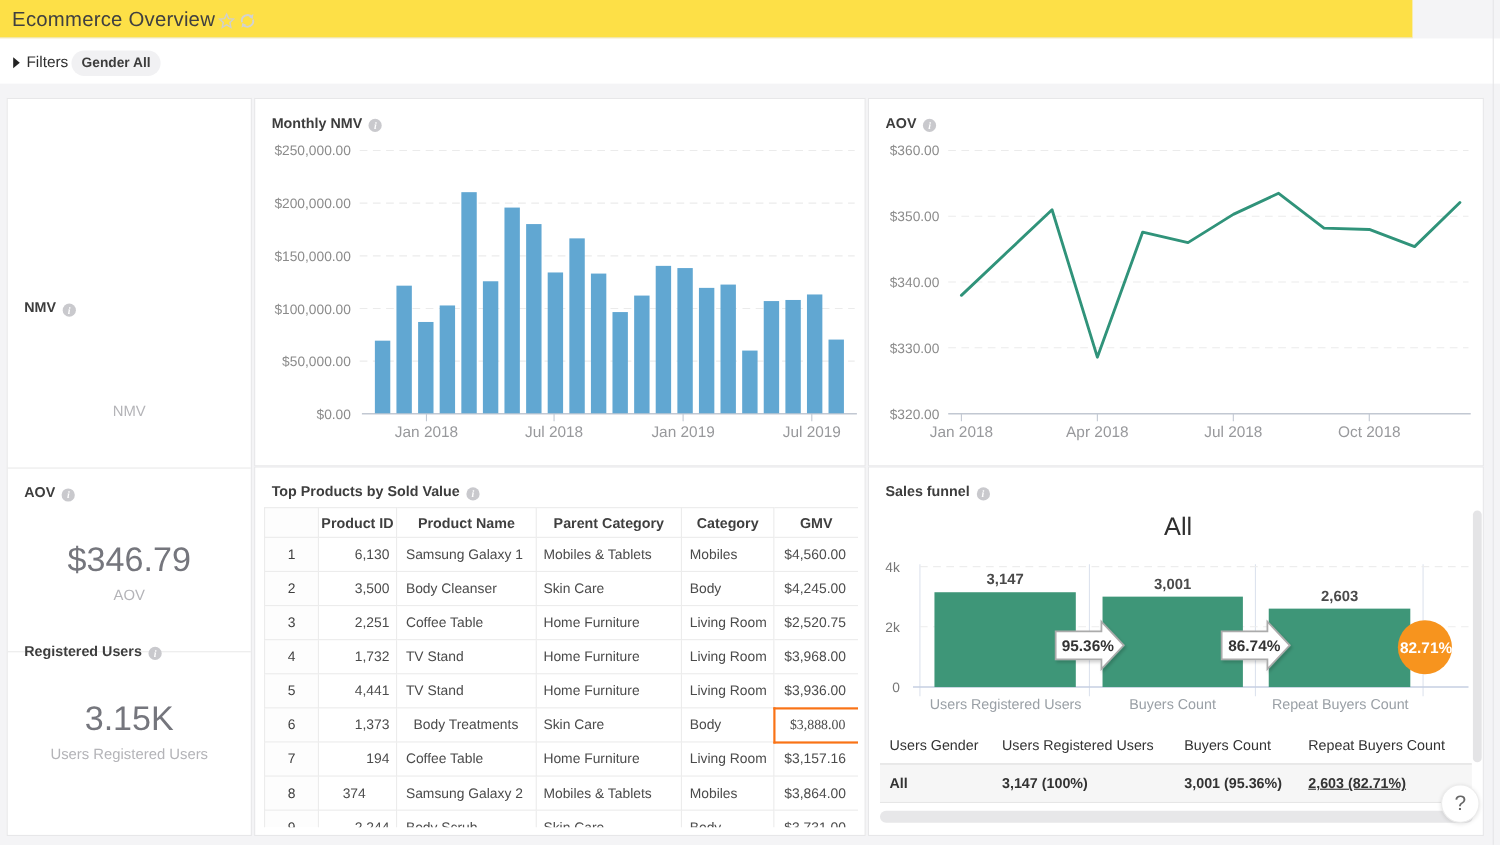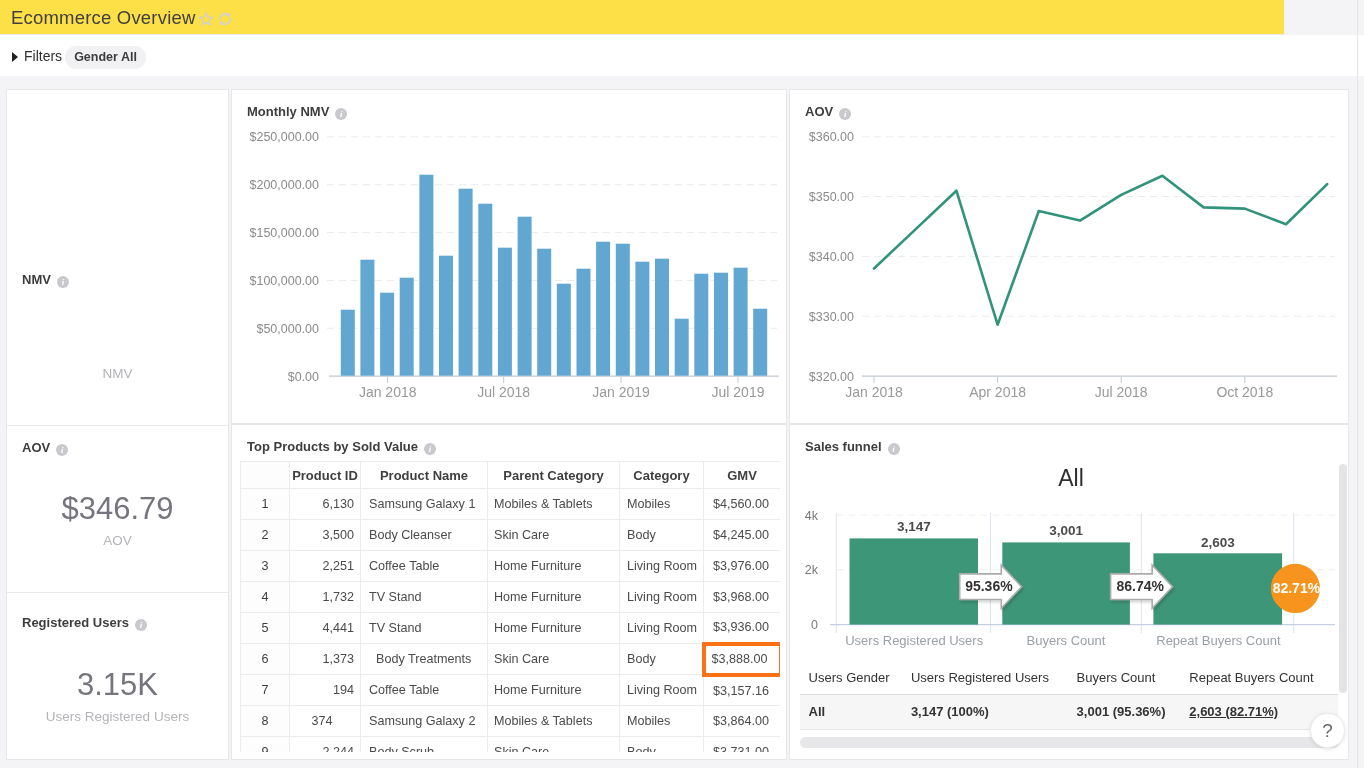--- a/index.html
+++ b/index.html
@@ -43,21 +43,21 @@
 <div class="card" style="left:6px; top:89px; width:223px; height:671px;">
   <div class="kpi-cell" style="top:168px; border-bottom:1px solid #eaeaea;">
     <div class="ctitle">NMV<span class="info">i</span></div>
     <div class="kpi-sub">NMV</div>
   </div>
   <div class="kpi-cell" style="top:336px; border-bottom:1px solid #eaeaea; height:167px;">
     <div class="ctitle">AOV<span class="info">i</span></div>
     <div class="kpi-val" style="top:65px;">$346.79</div>
     <div class="kpi-sub" style="top:107px;">AOV</div>
   </div>
-  <div class="kpi-cell" style="top:511px; height:166px;">
+  <div class="kpi-cell" style="top:480px; height:166px;">
     <div class="ctitle">Registered Users<span class="info">i</span></div>
     <div class="kpi-val">3.15K</div>
     <div class="kpi-sub">Users Registered Users</div>
   </div>
 </div>
 
 <div class="card" style="left:231px; top:89px; width:556px; height:335px;">
   <div class="ctitle">Monthly NMV<span class="info">i</span></div>
   <svg width="554" height="333" viewBox="0 0 554 333" style="position:absolute;left:0;top:0;">
       <line x1="95" y1="46.8" x2="545" y2="46.8" stroke="#ebebeb" stroke-width="1" stroke-dasharray="7,5"></line>
@@ -166,21 +166,21 @@
             <td style="border:1px solid #ececec;padding-left:6px;">Skin Care</td>
             <td style="border:1px solid #ececec;padding-left:7px;">Body</td>
             <td style="border:1px solid #ececec;text-align:right;padding-right:11px;">$4,245.00</td>
           </tr>
 <tr style="height:31px;">
             <td style="border:1px solid #ececec;background:#fdfdfd;text-align:center;color:#3f3f3f;">3</td>
             <td style="border:1px solid #ececec;text-align:right;padding-right:6px;">2,251</td>
             <td style="border:1px solid #ececec;padding-left:8px;">Coffee Table</td>
             <td style="border:1px solid #ececec;padding-left:6px;">Home Furniture</td>
             <td style="border:1px solid #ececec;padding-left:7px;">Living Room</td>
-            <td style="border:1px solid #ececec;text-align:right;padding-right:11px;">$3,976.00</td>
+            <td style="border:1px solid #ececec;text-align:right;padding-right:11px;">$2,520.75</td>
           </tr>
 <tr style="height:31px;">
             <td style="border:1px solid #ececec;background:#fdfdfd;text-align:center;color:#3f3f3f;">4</td>
             <td style="border:1px solid #ececec;text-align:right;padding-right:6px;">1,732</td>
             <td style="border:1px solid #ececec;padding-left:8px;">TV Stand</td>
             <td style="border:1px solid #ececec;padding-left:6px;">Home Furniture</td>
             <td style="border:1px solid #ececec;padding-left:7px;">Living Room</td>
             <td style="border:1px solid #ececec;text-align:right;padding-right:11px;">$3,968.00</td>
           </tr>
 <tr style="height:31px;">
@@ -190,21 +190,21 @@
             <td style="border:1px solid #ececec;padding-left:6px;">Home Furniture</td>
             <td style="border:1px solid #ececec;padding-left:7px;">Living Room</td>
             <td style="border:1px solid #ececec;text-align:right;padding-right:11px;">$3,936.00</td>
           </tr>
 <tr style="height:31px;">
             <td style="border:1px solid #ececec;background:#fdfdfd;text-align:center;color:#3f3f3f;">6</td>
             <td style="border:1px solid #ececec;text-align:right;padding-right:6px;">1,373</td>
             <td style="border:1px solid #ececec;padding-left:15px;">Body Treatments</td>
             <td style="border:1px solid #ececec;padding-left:6px;">Skin Care</td>
             <td style="border:1px solid #ececec;padding-left:7px;">Body</td>
-            <td style="border:4px solid #f97316;text-align:right;padding-right:11px;">$3,888.00</td>
+            <td style="border:2px solid #f97316;text-align:right;padding-right:11px;font-family:Liberation Serif, serif;">$3,888.00</td>
           </tr>
 <tr style="height:31px;">
             <td style="border:1px solid #ececec;background:#fdfdfd;text-align:center;color:#3f3f3f;">7</td>
             <td style="border:1px solid #ececec;text-align:right;padding-right:6px;">194</td>
             <td style="border:1px solid #ececec;padding-left:8px;">Coffee Table</td>
             <td style="border:1px solid #ececec;padding-left:6px;">Home Furniture</td>
             <td style="border:1px solid #ececec;padding-left:7px;">Living Room</td>
             <td style="border:1px solid #ececec;text-align:right;padding-right:11px;">$3,157.16</td>
           </tr>
 <tr style="height:31px;">

